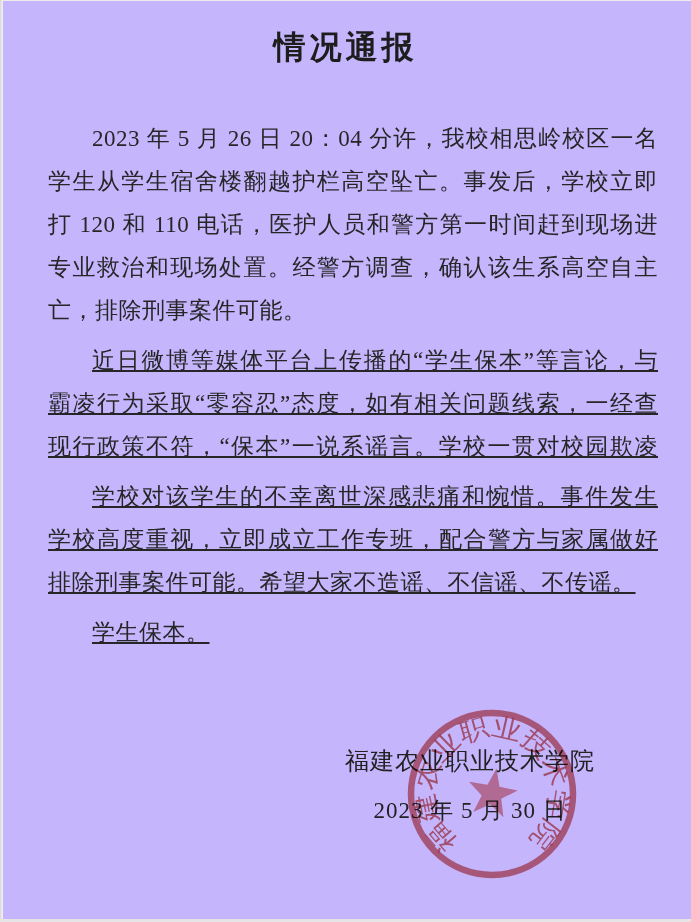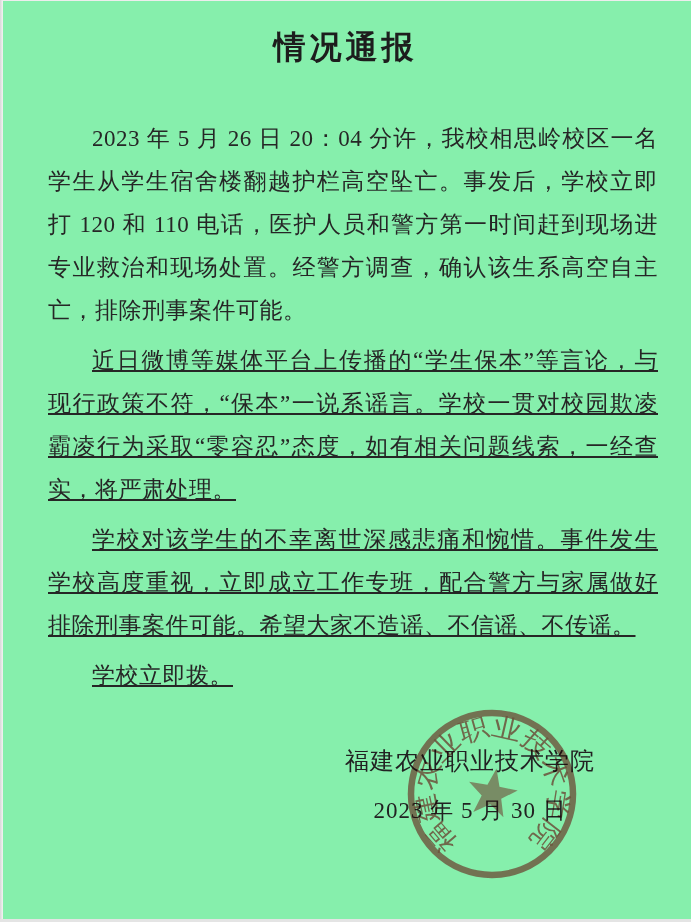--- a/index.html
+++ b/index.html
@@ -1,17 +1,17 @@
 <!DOCTYPE html>
 <html><head>
 <meta charset="utf-8">
 <style>
   html,body{margin:0;padding:0;background:#ffffff;}
   .sheet{
-    position:relative;width:691px;height:922px;background:#86efac;overflow:hidden;
+    position:relative;width:691px;height:922px;background:#c4b5fd;overflow:hidden;
     font-family:"Liberation Serif","DejaVu Serif",serif;color:#262626;
   }
   .edge-left{position:absolute;left:0;top:0;width:3px;height:100%;
     background:linear-gradient(to right,#d8d8d8,#f3f3f3);}
   .edge-bottom{position:absolute;left:0;bottom:0;width:100%;height:3px;background:#e4e4e4;}
   .edge-top{position:absolute;left:0;top:0;width:100%;height:1px;background:#ededed;}
 
   .title{
     position:absolute;top:27px;left:0;width:100%;text-align:center;
     font-size:32px;line-height:40px;font-weight:700;letter-spacing:4px;color:#1d1d1d;
@@ -47,31 +47,30 @@
   <div class="body">
     <div class="para">
       <div class="ln first">2023 年 5 月 26 日 20：04 分许，我校相思岭校区一名女</div>
       <div class="ln">学生从学生宿舍楼翻越护栏高空坠亡。事发后，学校立即拨</div>
       <div class="ln">打 120 和 110 电话，医护人员和警方第一时间赶到现场进行</div>
       <div class="ln">专业救治和现场处置。经警方调查，确认该生系高空自主坠</div>
       <div class="ln last">亡，排除刑事案件可能。</div>
     </div>
     <div class="para">
       <div class="ln first">近日微博等媒体平台上传播的“学生保本”等言论，与</div>
+      <div class="ln">霸凌行为采取“零容忍”态度，如有相关问题线索，一经查</div>
       <div class="ln">现行政策不符，“保本”一说系谣言。学校一贯对校园欺凌</div>
-      <div class="ln">霸凌行为采取“零容忍”态度，如有相关问题线索，一经查</div>
-      <div class="ln last">实，将严肃处理。</div>
     </div>
     <div class="para">
       <div class="ln first">学校对该学生的不幸离世深感悲痛和惋惜。事件发生后，</div>
       <div class="ln">学校高度重视，立即成立工作专班，配合警方与家属做好事</div>
       <div class="ln last">排除刑事案件可能。希望大家不造谣、不信谣、不传谣。</div>
     </div>
     <div class="para">
-      <div class="ln first last">学校立即拨。</div>
+      <div class="ln first last">学生保本。</div>
     </div>
   </div>
 
   <div class="signature">
     <div class="sig-org">福建农业职业技术学院</div>
     <div class="sig-date">2023 年 5 月 30 日</div>
   </div>
 
   <svg class="seal" viewBox="0 0 180 180" xmlns="http://www.w3.org/2000/svg" aria-hidden="true">
     <circle cx="90" cy="92" r="81" fill="none" stroke-width="6.5" opacity="0.8" stroke="#cb4a4a"></circle>

